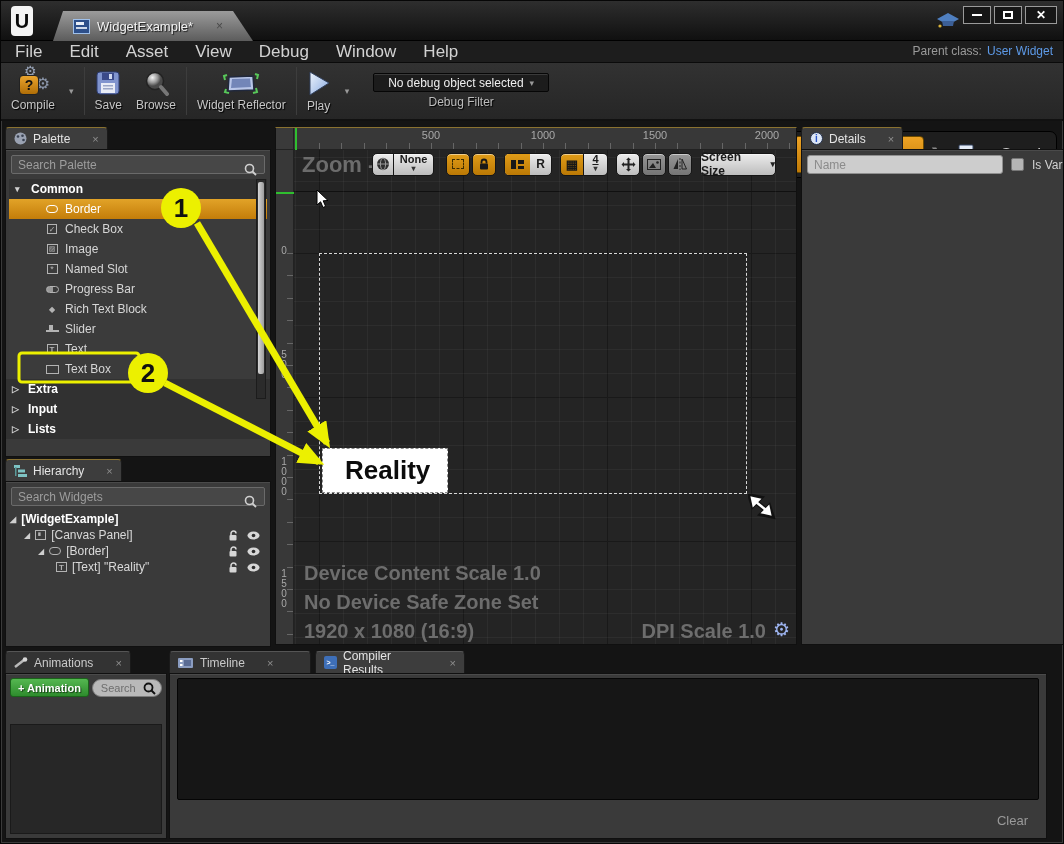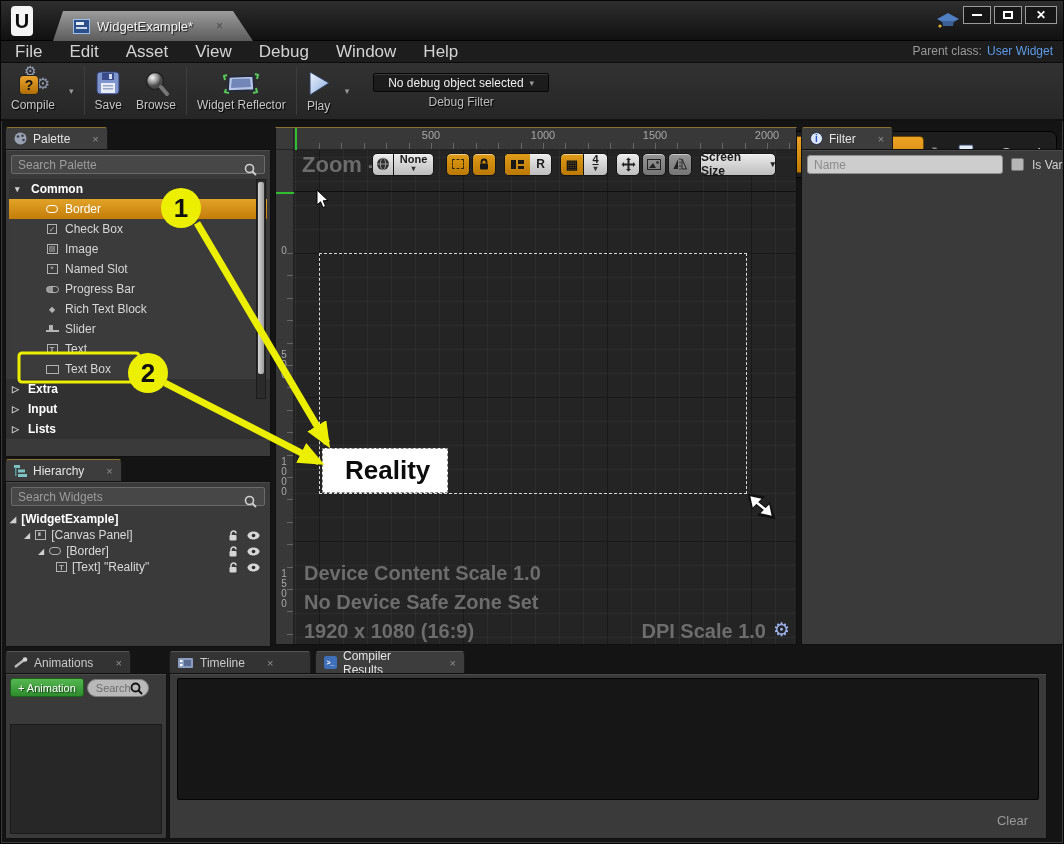--- a/index.html
+++ b/index.html
@@ -140,22 +140,22 @@
   .det-row { display:flex; align-items:center; gap:8px; margin:5px; }
   .name-input { width:196px; height:19px; background:#cdcdcd; border:1px solid #8f8f8f; border-radius:3px;
     font-size:12px; padding:0 6px; color:#333; font-family:"Liberation Sans",sans-serif; flex:none; }
   .name-input::placeholder { color:#8b8b8b; opacity:1; }
   .chk { width:13px; height:13px; background:#b5b5b5; border:1px solid #777; border-radius:2px; flex:none; }
   .det-lbl { white-space:nowrap; color:#d2d2d2; }
   
   #animations { left:4px; top:650px; width:162px; height:188px; }
   .anim-row { display:flex; align-items:center; gap:3px; margin:4px; }
   .add-anim { height:19px; border-radius:3px; background:linear-gradient(#55b751,#2e8c2d); border:1px solid #1a641a;
-    color:#fff; font-weight:normal; font-size:11px; display:flex; align-items:center; padding:0 7px; text-shadow:1px 1px 1px rgba(0,0,0,.6); }
-  .search-light { width:62px; height:18px; background:#b9b9b9; border:1px solid #7c7c7c; border-radius:9px;
+    color:#fff; font-weight:bold; font-size:11px; display:flex; align-items:center; padding:0 7px; text-shadow:1px 1px 1px rgba(0,0,0,.6); }
+  .search-light { width:70px; height:18px; background:#b9b9b9; border:1px solid #7c7c7c; border-radius:9px;
     font-size:11px; padding:0 16px 0 8px; color:#444; font-family:"Liberation Sans",sans-serif; }
   .search-light::placeholder { color:#6e6e6e; opacity:1; }
   .anim-content { position:absolute; left:4px; right:4px; top:50px; bottom:4px; background:#272727; border:1px solid #1a1a1a; }
   #bottomright { left:168px; top:650px; width:878px; height:188px; }
   .br-body { position:absolute; left:0; right:0; top:22px; bottom:0; background:#3a3a3a; border:1px solid #101010;
     box-shadow:inset 0 1px 0 #4a4a4a; }
   .compiler-out { position:absolute; left:7px; right:7px; top:4px; height:122px; background:#161616;
     border:1px solid #050505; border-radius:2px; }
   .clear-btn { position:absolute; right:18px; bottom:10px; font-size:13px; color:#9a9a9a; }
   
@@ -606,21 +606,21 @@
       <div class="status" style="top:470px;">1920 x 1080 (16:9)</div>
       <div class="dpi">DPI Scale 1.0</div>
       <div class="dpi-gear">⚙</div>
     </div>
   </div>
 
   <div class="panel" id="details">
     <div class="tabbar">
       <div class="ptab">
         <span style="width:13px;height:13px;border-radius:50%;background:#dce6f6;color:#2a55c8;font-size:10px;font-weight:bold;display:inline-flex;align-items:center;justify-content:center;border:1px solid #23304a;">i</span>
-        <span>Filter</span>
+        <span>Details</span>
         <span class="tab-x">×</span>
       </div>
     </div>
     <div class="pbody">
       <div class="det-row">
         <input class="name-input" placeholder="Name" style="">
         <span class="chk"></span>
         <span class="det-lbl">Is Varia</span>
       </div>
     </div>

